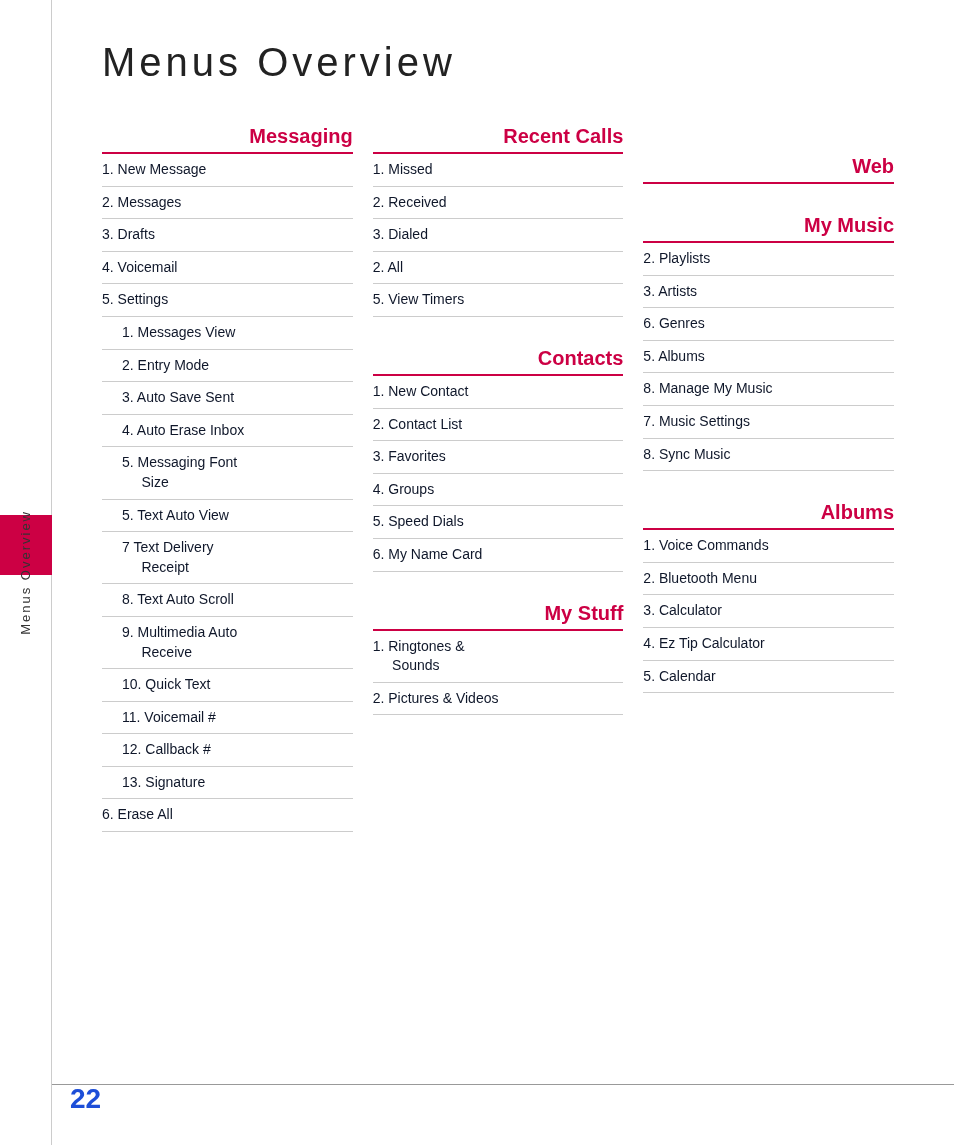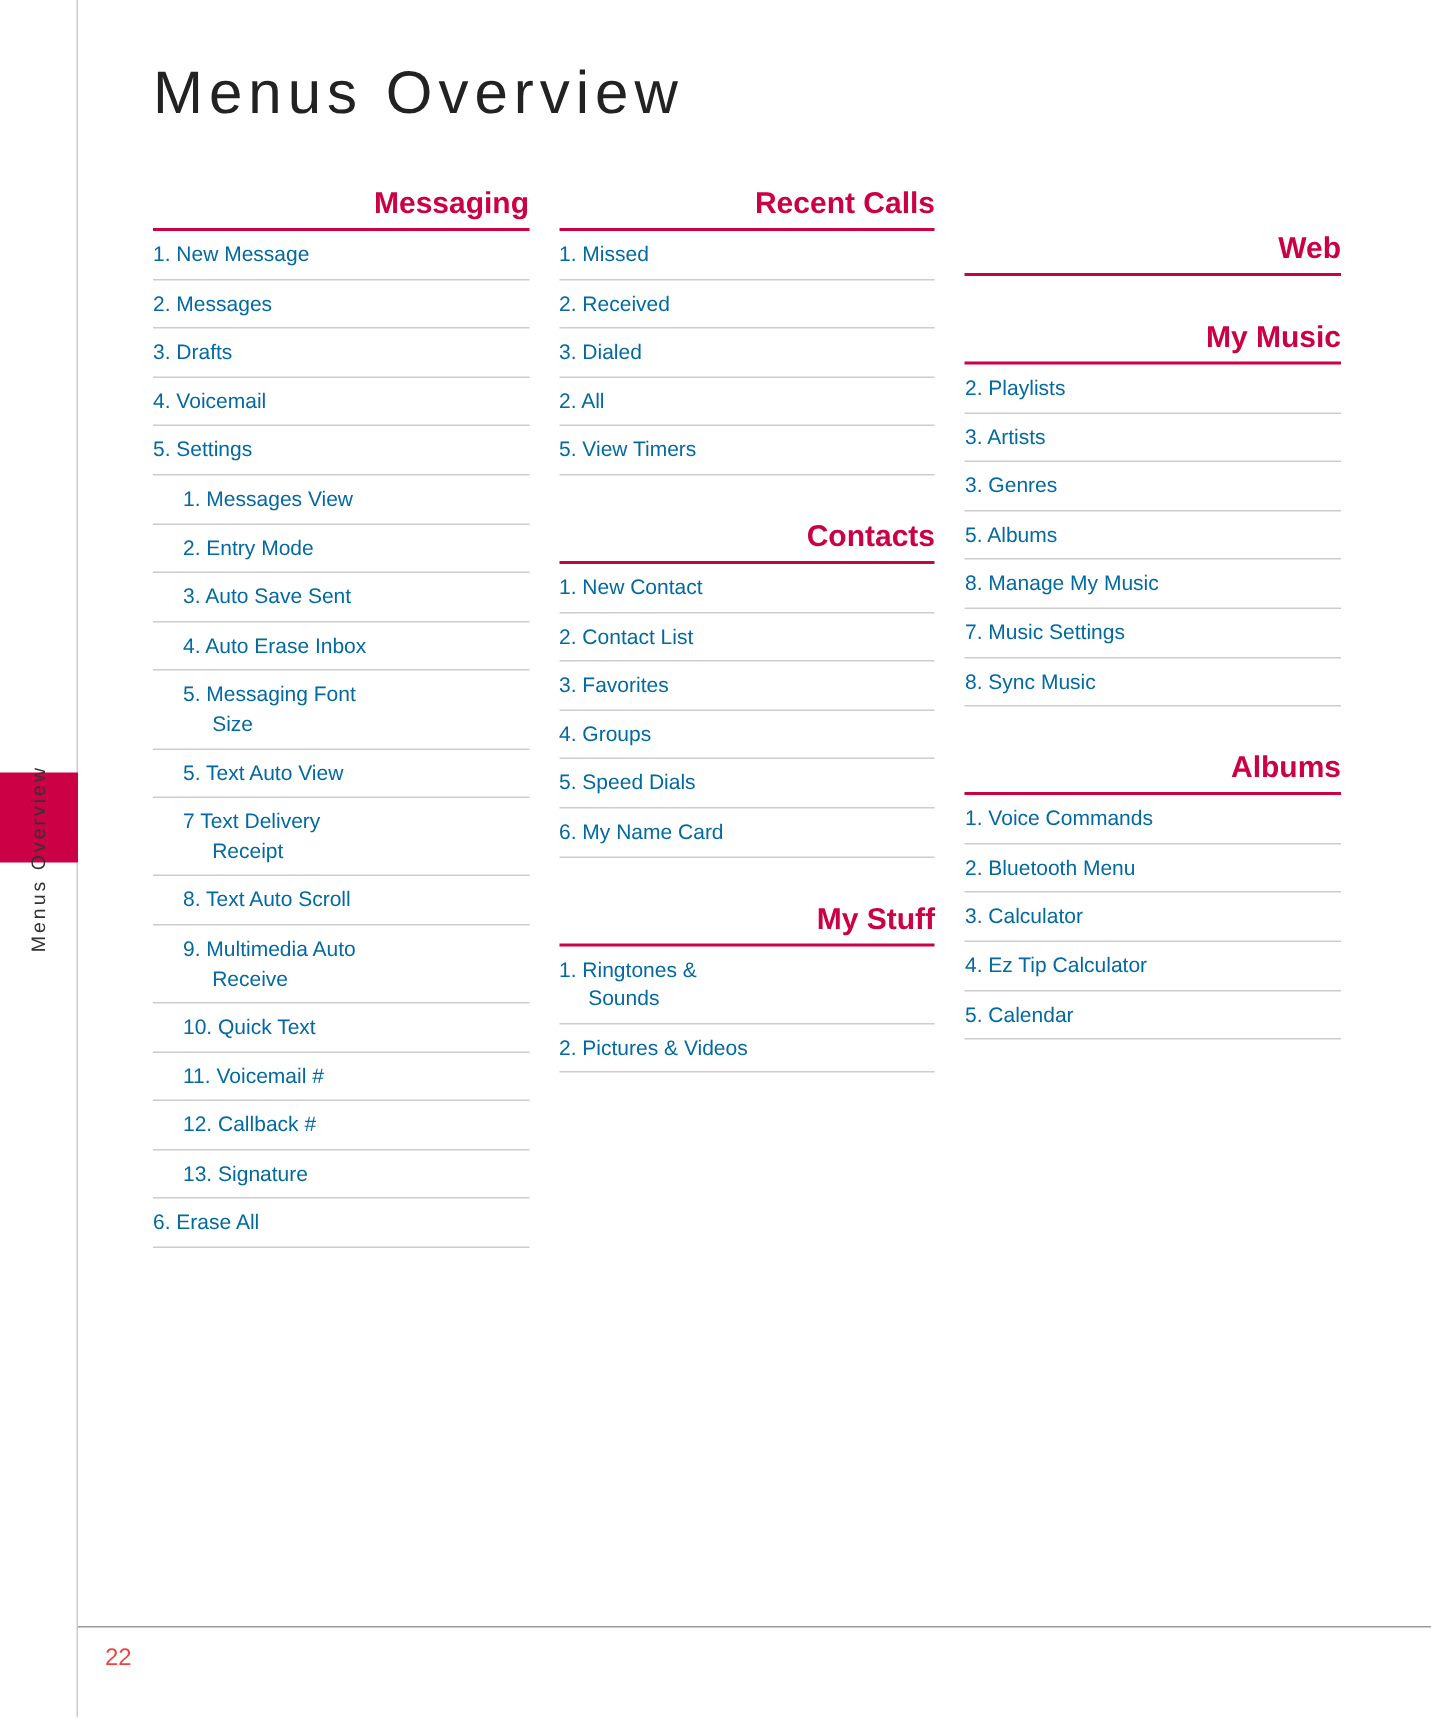--- a/index.html
+++ b/index.html
@@ -75,42 +75,42 @@
       font-weight: bold;
       border-bottom: 2px solid #cc0044;
       padding-bottom: 4px;
       margin-bottom: 0;
       text-align: right;
     }
 
     
     .menu-item {
       font-size: 14px;
-      color: #0369a1;
+      color: #0f172a;
       padding: 6px 0;
       border-bottom: 1px solid #ccc;
       line-height: 1.4;
     }
 
     .menu-item.sub {
       padding-left: 20px;
     }
 
     .section-spacer {
       height: 30px;
     }
 
     
     .page-number {
       position: absolute;
       bottom: 30px;
       left: 70px;
-      font-size: 16px;
-      color: #ef4444;
-      font-weight: normal;
+      font-size: 28px;
+      color: #1d4ed8;
+      font-weight: bold;
     }
 
     .bottom-line {
       position: absolute;
       bottom: 60px;
       left: 52px;
       right: 0;
       border-top: 1px solid #999;
     }
   </style>
@@ -179,21 +179,21 @@
 
       <div class="section-spacer"></div>
 
       <div class="section-title">Web</div>
 
       <div class="section-spacer"></div>
 
       <div class="section-title">My Music</div>
       <div class="menu-item">2.  Playlists</div>
       <div class="menu-item">3.  Artists</div>
-      <div class="menu-item">3.  Genres</div>
+      <div class="menu-item">6.  Genres</div>
       <div class="menu-item">5.  Albums</div>
       <div class="menu-item">8.  Manage My Music</div>
       <div class="menu-item">7.  Music Settings</div>
       <div class="menu-item">8.  Sync Music</div>
 
       <div class="section-spacer"></div>
 
       <div class="section-title">Albums</div>
       <div class="menu-item">1.  Voice Commands</div>
       <div class="menu-item">2.  Bluetooth Menu</div>

